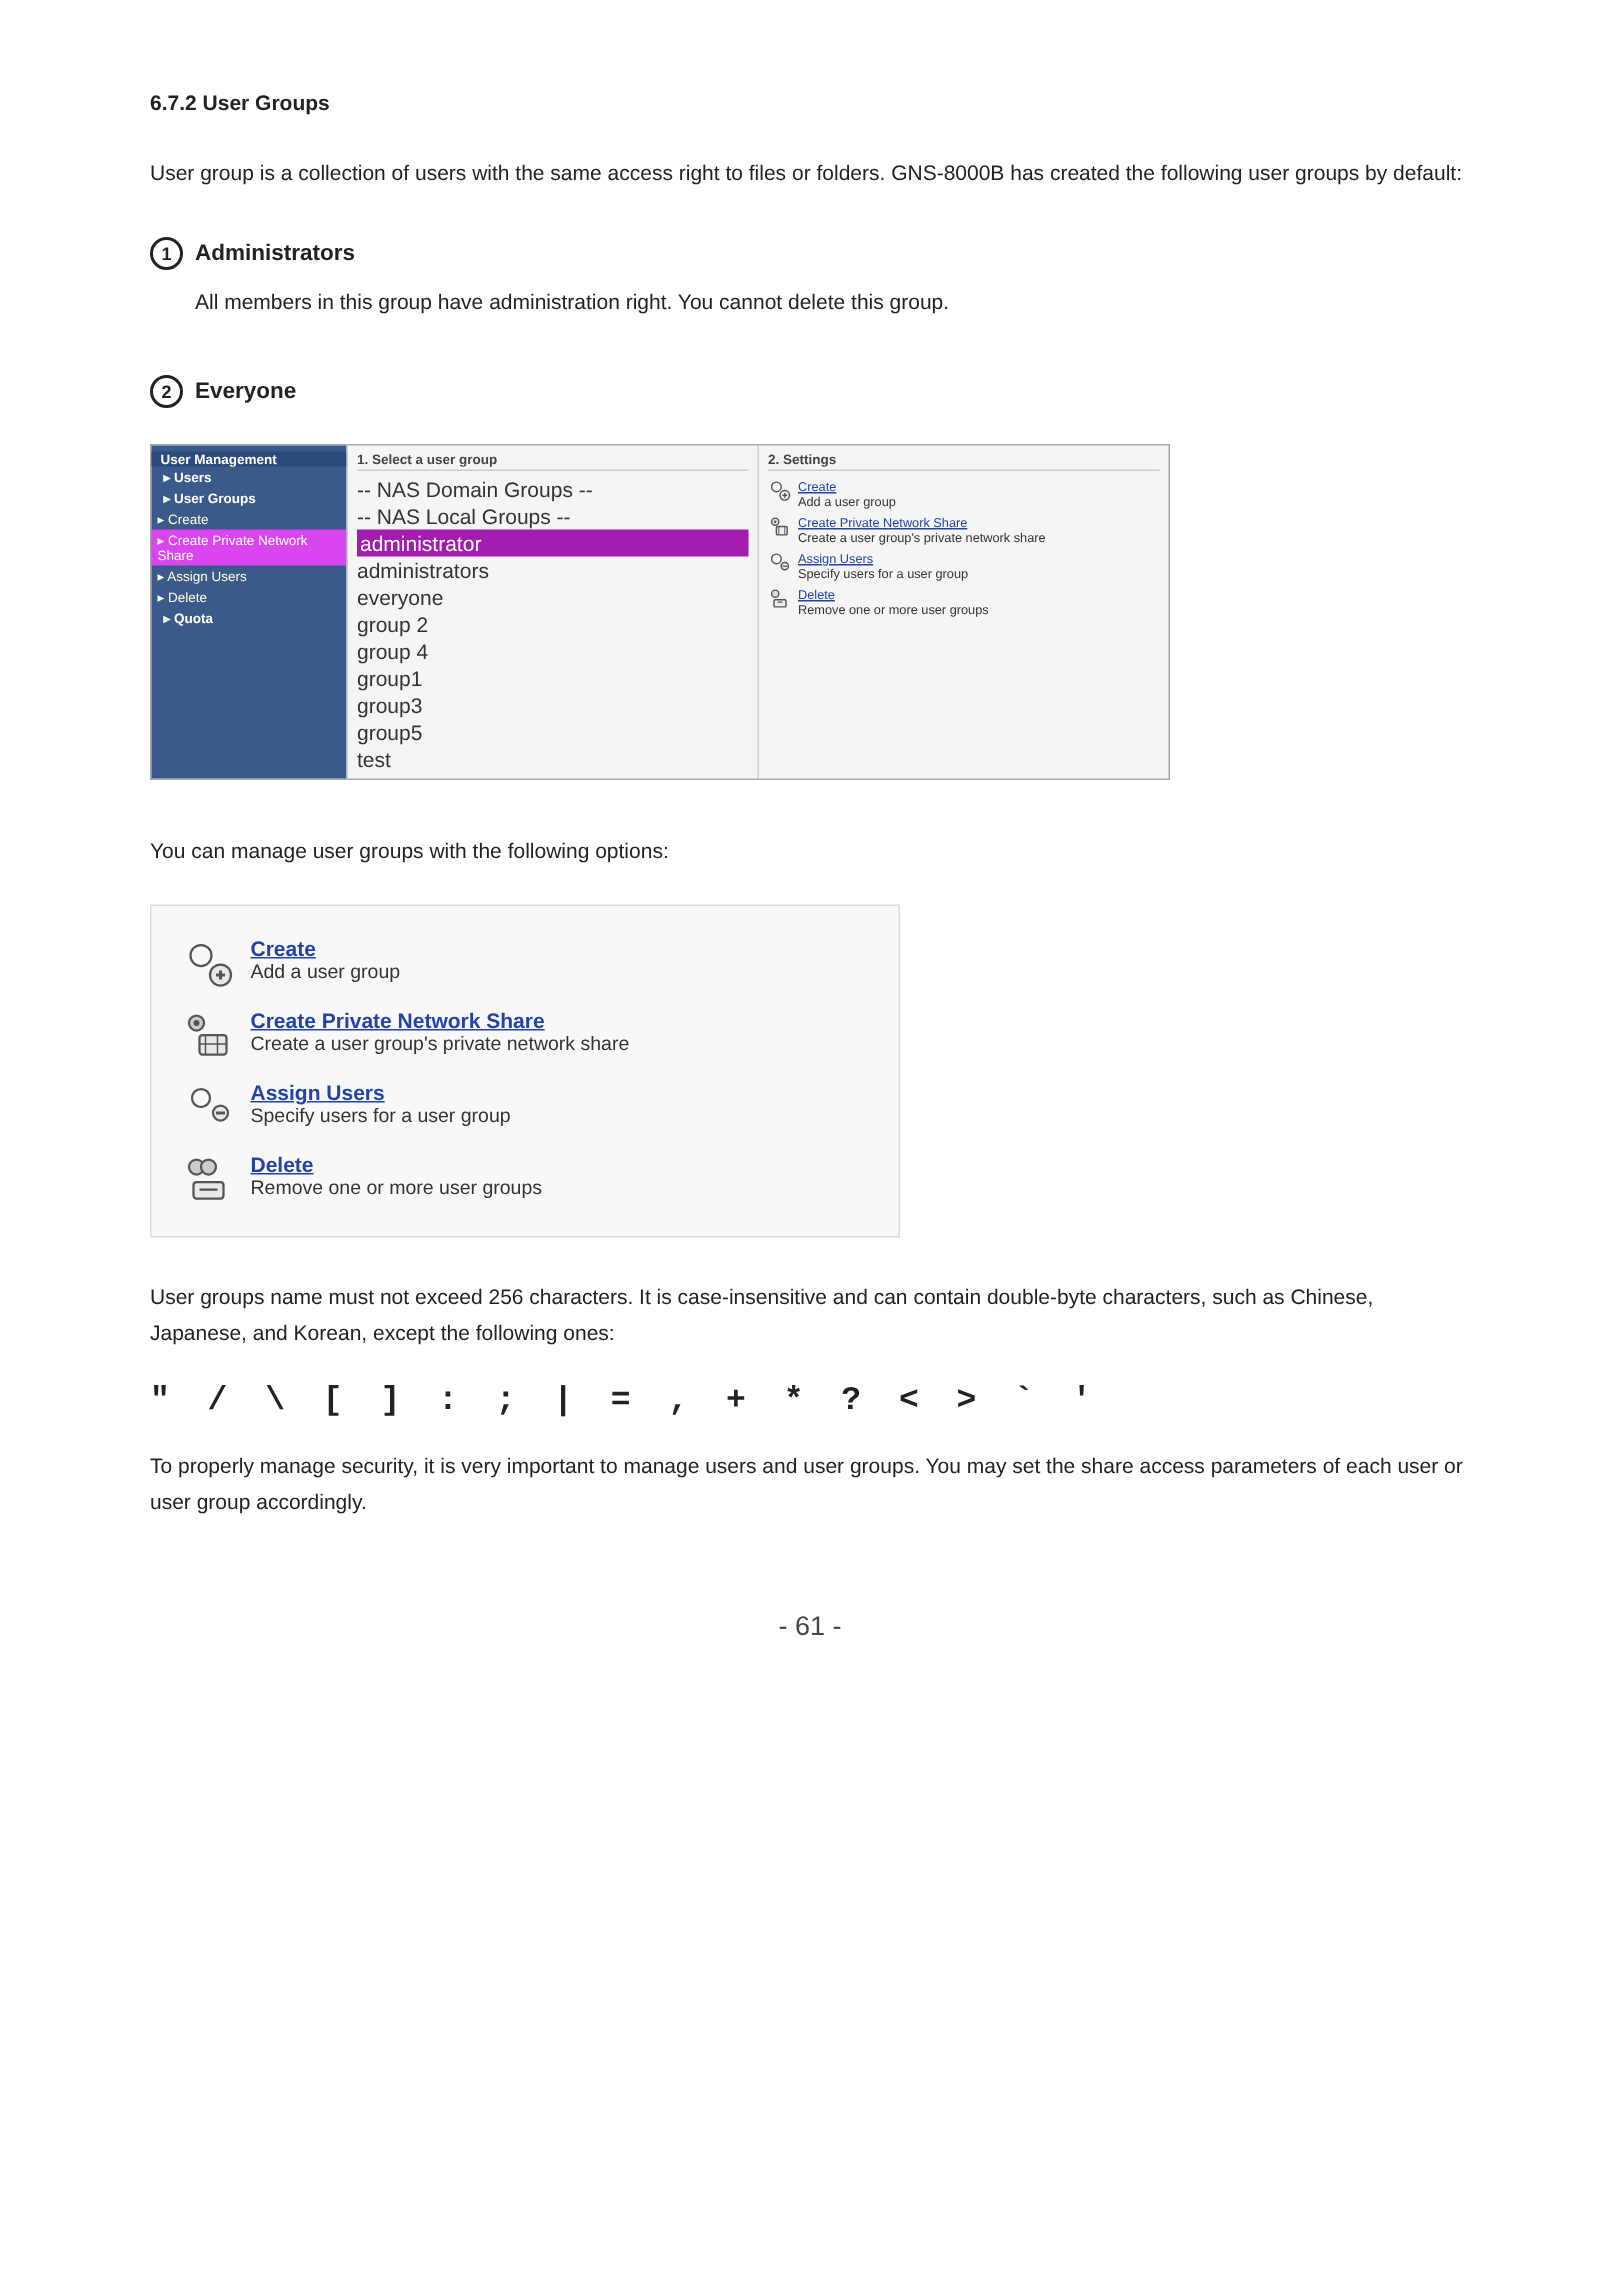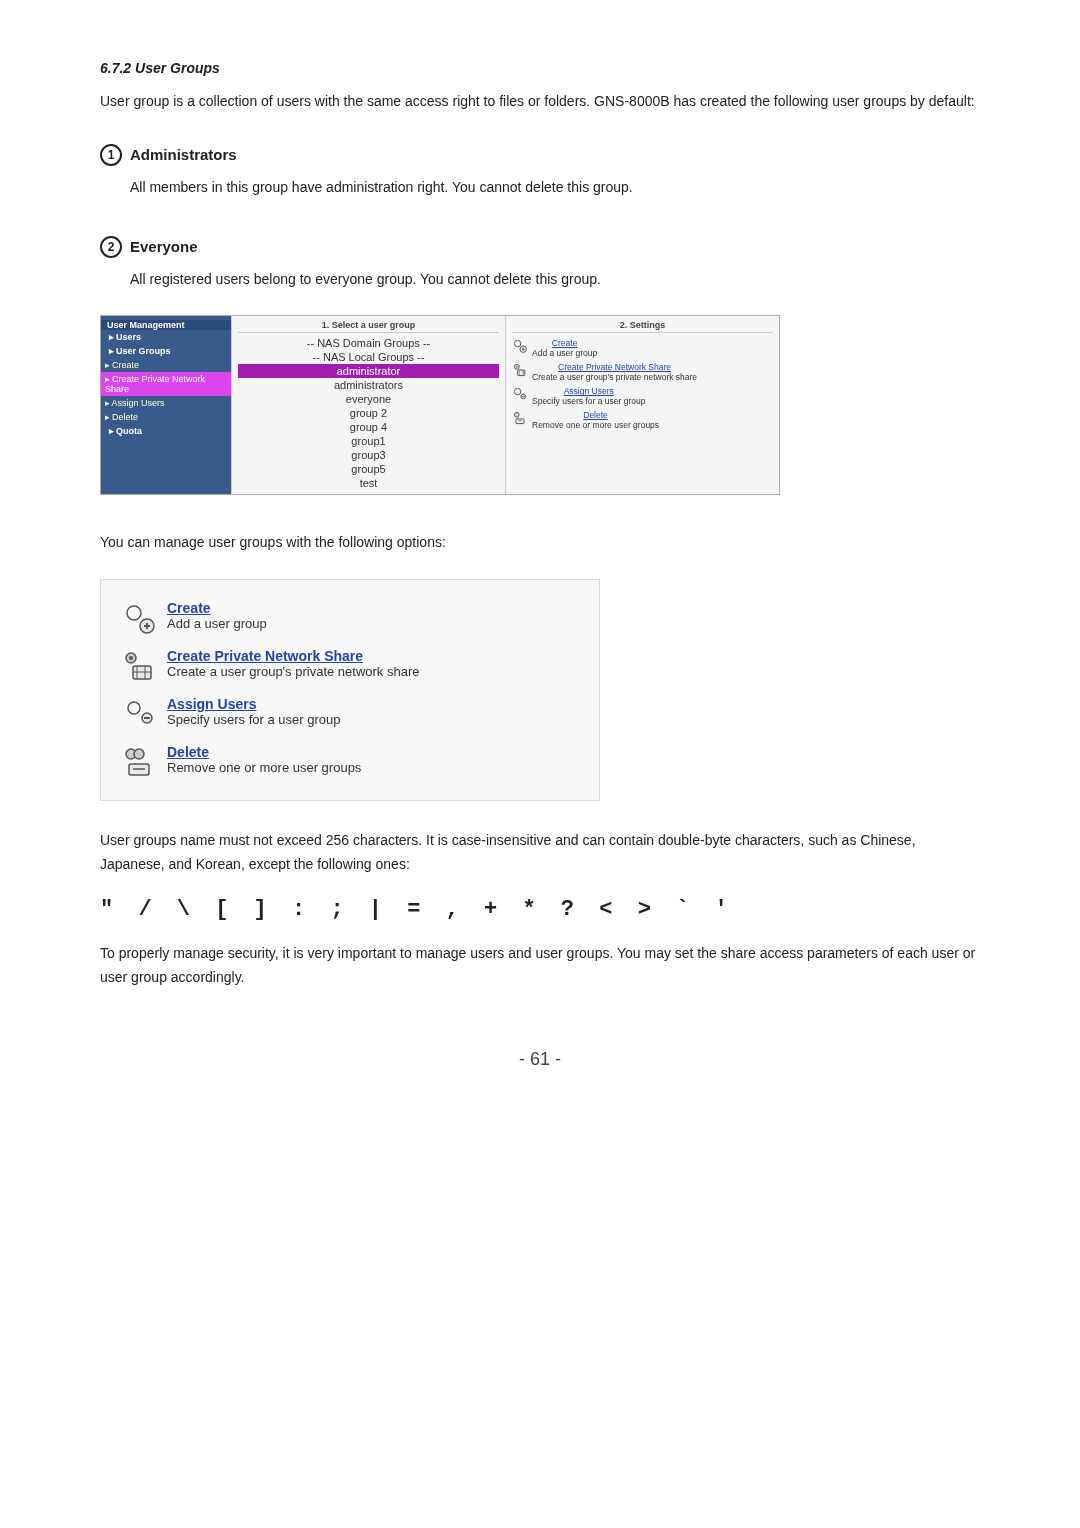--- a/index.html
+++ b/index.html
@@ -9,22 +9,21 @@
       font-size: 14px;
       color: #222;
       width: 1080px;
       min-height: 1528px;
       padding: 60px 100px 60px 100px;
     }
 
     .section-heading {
       font-size: 14px;
       font-weight: bold;
-      margin-bottom: 14px;
-      font-style: italic;
+      margin-bottom: 28px;
     }
 
     .intro-text {
       font-size: 14px;
       line-height: 1.7;
       margin-bottom: 30px;
     }
 
     .group-block {
       margin-bottom: 36px;
@@ -110,34 +109,33 @@
 
     .ss-main {
       display: flex;
       flex: 1;
     }
 
     .ss-col {
       flex: 1;
       border-left: 1px solid #ccc;
       padding: 4px 6px;
-      text-align: center;
     }
 
     .ss-col-title {
       font-size: 9px;
       font-weight: bold;
       color: #444;
       border-bottom: 1px solid #ccc;
       margin-bottom: 3px;
       padding-bottom: 2px;
     }
 
     .ss-list-item {
-      font-size: 11px;
+      font-size: 14px;
       color: #333;
       padding: 1px 0;
     }
 
     .ss-list-item.selected {
       background: #a21caf;
       color: #fff;
       padding: 1px 2px;
     }
 
@@ -241,21 +239,20 @@
     <span class="group-name">Administrators</span>
   </div>
   <p class="group-desc">All members in this group have administration right.  You cannot delete this group.</p>
 </div>
 
 <div class="group-block">
   <div class="group-title-row">
     <span class="circle-num">2</span>
     <span class="group-name">Everyone</span>
   </div>
-  <p class="group-desc">All registered users belong to everyone group.  You cannot delete this group.</p>
 
   <div class="screenshot-box">
 
     <div class="ss-sidebar">
       <div class="ss-sidebar-title">User Management</div>
       <div class="ss-sidebar-item active">▸ Users</div>
       <div class="ss-sidebar-item active">▸ User Groups</div>
       <div class="ss-sidebar-item sub">▸ Create</div>
       <div class="ss-sidebar-item sub highlight">▸ Create Private Network Share</div>
       <div class="ss-sidebar-item sub">▸ Assign Users</div>

